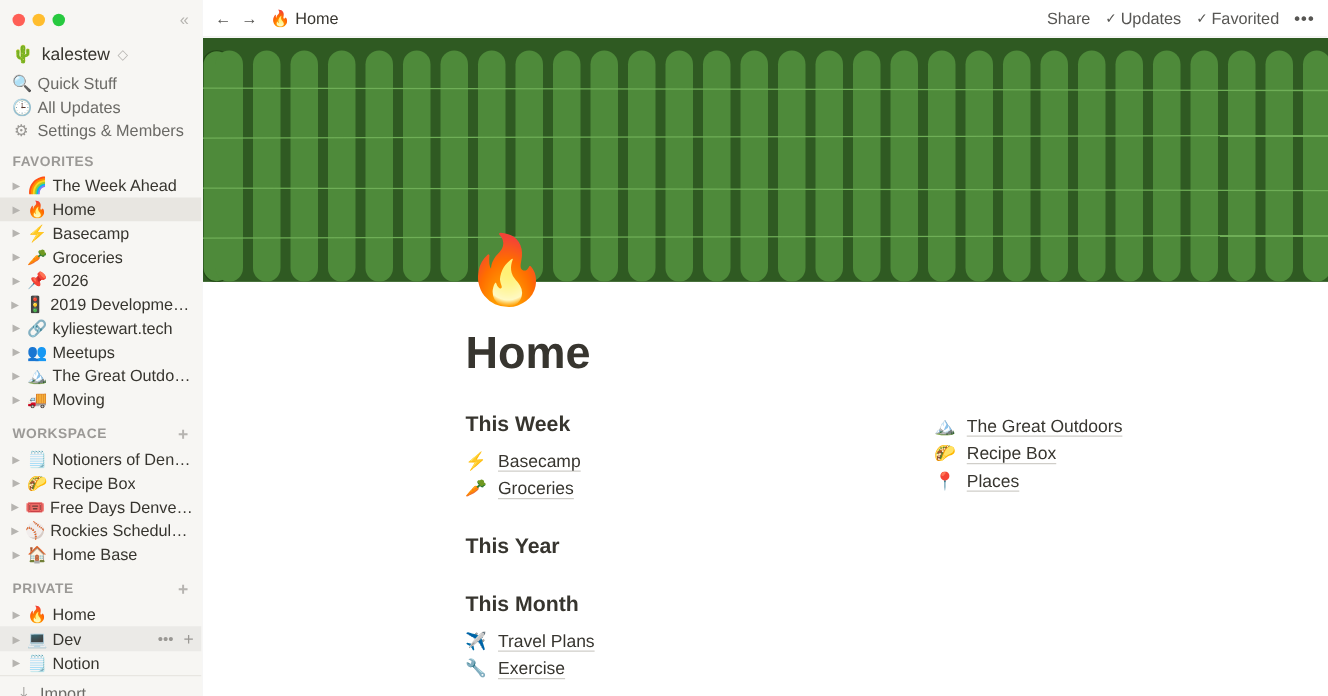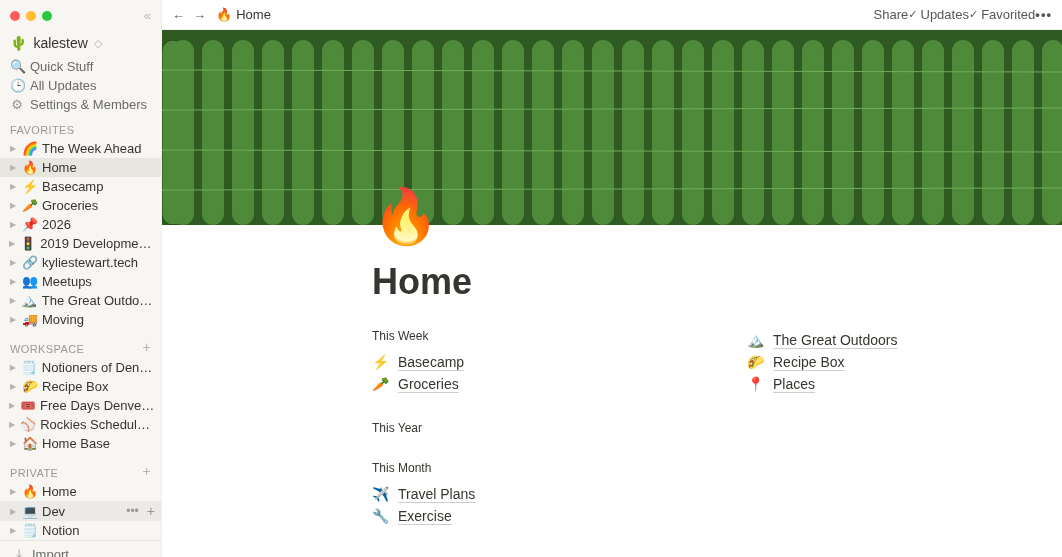--- a/index.html
+++ b/index.html
@@ -9,54 +9,54 @@
 
 .sidebar{width:162px;flex-shrink:0;background:#f7f6f3;border-right:1px solid #eee;height:100%;overflow-y:auto;position:relative;display:flex;flex-direction:column}
 .traffic{display:flex;gap:6px;padding:8px 10px;align-items:center}
 .dot{width:10px;height:10px;border-radius:50%}
 .dot.r{background:#ff5f56}.dot.y{background:#ffbd2e}.dot.g{background:#27c93f}
 .collapse{margin-left:auto;color:#b6b4b0;font-size:13px}
 .user-row{display:flex;align-items:center;gap:6px;padding:4px 10px 6px;font-size:14px;font-weight:500}
 .cactus-mini{font-size:14px}
 .tool{display:flex;align-items:center;gap:6px;padding:2px 10px;font-size:13px;color:#6b6a66;cursor:pointer}
 .tool .ic{width:14px;text-align:center;color:#9a9894}
-.section-label{font-size:11px;color:#9b9996;font-weight:400;letter-spacing:.4px;padding:10px 10px 3px;display:flex;align-items:flex-end}
+.section-label{font-size:11px;color:#9b9996;font-weight:700;letter-spacing:.4px;padding:10px 10px 3px;display:flex;align-items:center}
 .section-label .plus{margin-left:auto;font-size:14px;color:#b6b4b0}
 .nav-item{display:flex;align-items:center;gap:4px;padding:2px 6px 2px 8px;font-size:13px;color:#37352f;cursor:pointer;white-space:nowrap;overflow:hidden;text-overflow:ellipsis}
 .nav-item.sel{background:#e8e6e1}
 .nav-item.hover{background:#ebeae7}
 .tri{color:#b6b4b0;font-size:8px;width:10px;text-align:center}
 .emj{width:16px;font-size:13px;text-align:center}
 .nav-item .txt{overflow:hidden;text-overflow:ellipsis}
 .nav-item .dots{margin-left:auto;color:#9a9894;font-size:12px}
 .nav-item .plus-sm{color:#9a9894;font-size:14px;padding-left:4px}
 .sb-bottom{margin-top:auto;border-top:1px solid #e8e6e1}
 .sb-bottom .tool{padding:5px 12px}
 
 
 .main{flex:1;display:flex;flex-direction:column;height:100%;overflow:hidden}
 .topbar{display:flex;align-items:center;height:30px;padding:0 10px;gap:10px;font-size:13px;color:#37352f;border-bottom:1px solid #f0efed}
 .nav-arrows{display:flex;gap:8px;color:#575653}
 .nav-arrows span{cursor:pointer}
 .crumb{display:flex;align-items:center;gap:4px}
-.top-right{margin-left:auto;display:flex;align-items:center;color:#575653}
+.top-right{margin-left:auto;display:flex;align-items:center;gap:12px;color:#575653}
 .top-right .chk{display:flex;align-items:center;gap:3px}
 .top-right .ck{font-size:11px}
 .top-right .more{letter-spacing:1px;font-weight:700}
 
 .content-scroll{flex:1;overflow-y:auto}
 .hero{height:195px;background:#3a6b2a;position:relative;overflow:hidden}
 .hero svg{position:absolute;inset:0;width:100%;height:100%}
 .page-body{padding:0 0 40px 0;max-width:720px;margin-left:210px}
 .page-icon{font-size:54px;margin-top:-36px;line-height:1;position:relative}
 .page-title{font-size:36px;font-weight:700;margin-top:18px;margin-bottom:26px}
 .cols{display:flex;gap:60px}
 .col{flex:1;min-width:0}
 .block{margin-bottom:26px}
-.block h3{font-size:12px;font-weight:400;margin-bottom:8px}
+.block h3{font-size:17px;font-weight:700;margin-bottom:8px}
 .link-row{display:flex;align-items:center;gap:8px;padding:3px 0;font-size:14px;color:#37352f;cursor:pointer}
 .link-row .txt{text-decoration:underline;text-decoration-color:#d0cec9;text-underline-offset:3px}
 .link-row .emj2{width:18px;text-align:center}
 
 
 ::-webkit-scrollbar{width:8px}::-webkit-scrollbar-thumb{background:#ddd;border-radius:4px}
 </style>
 </head>
 <body>
 

